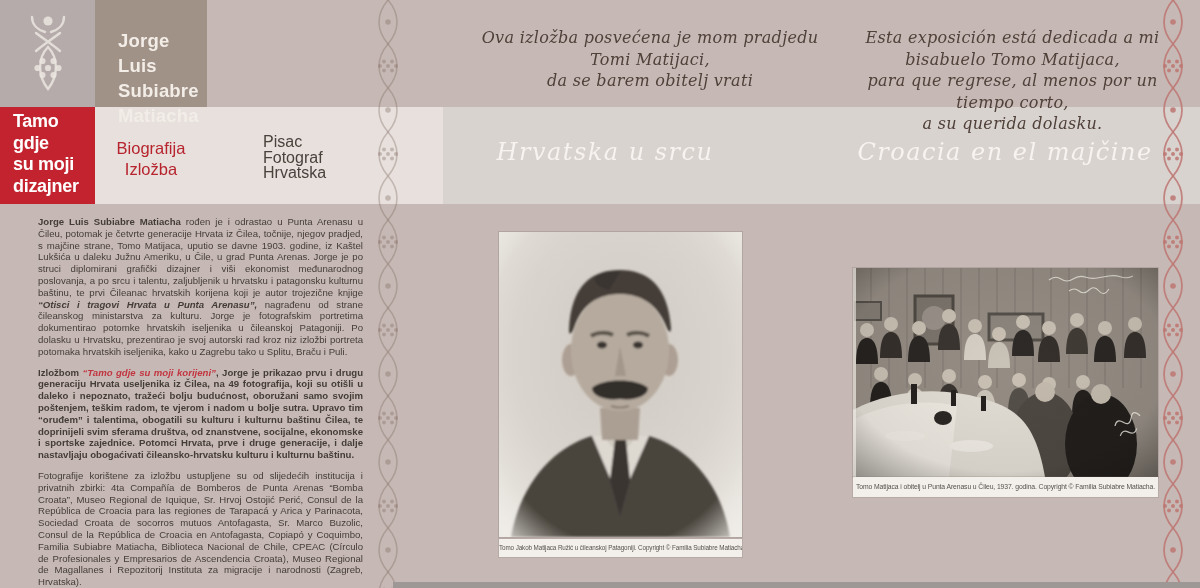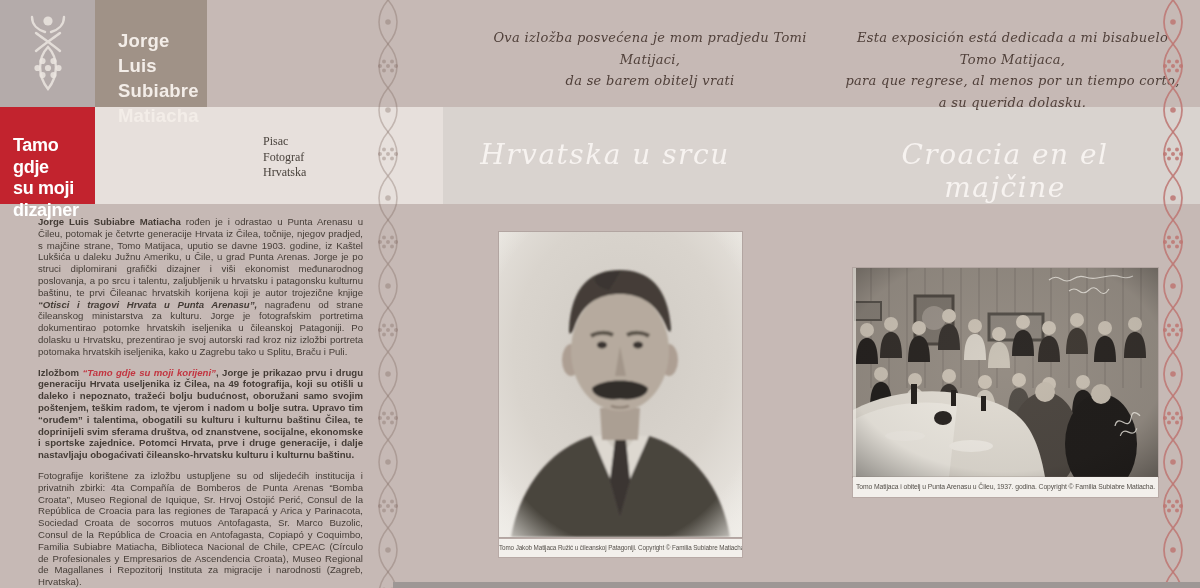--- a/index.html
+++ b/index.html
@@ -9,38 +9,38 @@
     -webkit-font-smoothing:antialiased;
   }
   .abs{position:absolute;}
 
   
   .col-left-top{left:0;top:0;width:95px;height:107px;background:#b4abaa;}
   .name-block{left:95px;top:0;width:112px;height:107px;background:#a09287;}
   .name-lines{position:absolute;left:23px;top:28px;color:#f3edе8;color:#f3ede8;
     font-size:18.5px;line-height:25px;font-weight:700;letter-spacing:.2px;}
   .red-box{left:0;top:107px;width:95px;height:97px;background:#c2232e;}
-  .red-box-lines{position:absolute;left:13px;top:28px;color:#ffffff;
+  .red-box-lines{position:absolute;left:13px;top:4px;color:#ffffff;
     font-size:18px;line-height:21.5px;font-weight:bold;letter-spacing:-.3px;}
 
   
   .band{left:95px;top:107px;width:1105px;height:97px;background:#d9d3cf;}
   .band-light{left:95px;top:107px;width:348px;height:97px;background:#e7e0dc;}
   .subtitle{left:95px;top:138px;width:112px;text-align:center;color:#b7242e;
     font-size:16.5px;line-height:21px;font-weight:500;}
-  .roles{left:263px;top:134px;color:#49423c;font-size:12px;line-height:15.5px;font-family:Liberation Serif, serif;}
+  .roles{left:263px;top:134px;color:#49423c;font-size:16px;line-height:15.5px;}
 
   .script{font-family:"DejaVu Serif","Liberation Serif",serif;font-style:italic;}
   .heading-script{top:138px;text-align:center;color:rgba(248,244,241,.96);
-    font-size:28px;letter-spacing:1.5px;font-weight:400;}
+    font-size:24px;letter-spacing:1.5px;font-weight:400;}
   .heading-hr{left:450px;width:310px;}
   .heading-es{left:850px;width:310px;}
 
   
-  .dedication{top:27px;text-align:center;color:#50403a;font-size:13px;
+  .dedication{top:27px;text-align:center;color:#50403a;font-size:16px;
     line-height:21.5px;letter-spacing:.3px;}
   .ded-hr{left:465px;width:370px;}
   .ded-es{left:840px;width:345px;}
 
   
   .body-text{left:38px;top:216px;width:325px;color:#443c36;
     font-size:9.6px;line-height:11.8px;text-align:justify;}
   .body-text p{margin:0 0 9px 0;}
   .b{font-weight:bold;}
   .bi{font-weight:bold;font-style:italic;}
@@ -106,20 +106,24 @@
   </div>
 
   <div class="abs red-box">
     <div class="red-box-lines">
       <div>Tamo gdje</div>
       <div>su moji</div>
       <div>dizajner</div>
     </div>
   </div>
 
+  <div class="abs subtitle">
+    <div>Biografija</div>
+    <div>Izložba</div>
+  </div>
   <div class="abs roles">
     <div>Pisac</div>
     <div>Fotograf</div>
     <div>Hrvatska</div>
   </div>
   <div class="abs script heading-script heading-hr">Hrvatska u srcu</div>
   <div class="abs script heading-script heading-es">Croacia en el majčine</div>
 
   <div class="abs script dedication ded-hr">
     <div>Ova izložba posvećena je mom pradjedu Tomi Matijaci,</div>

